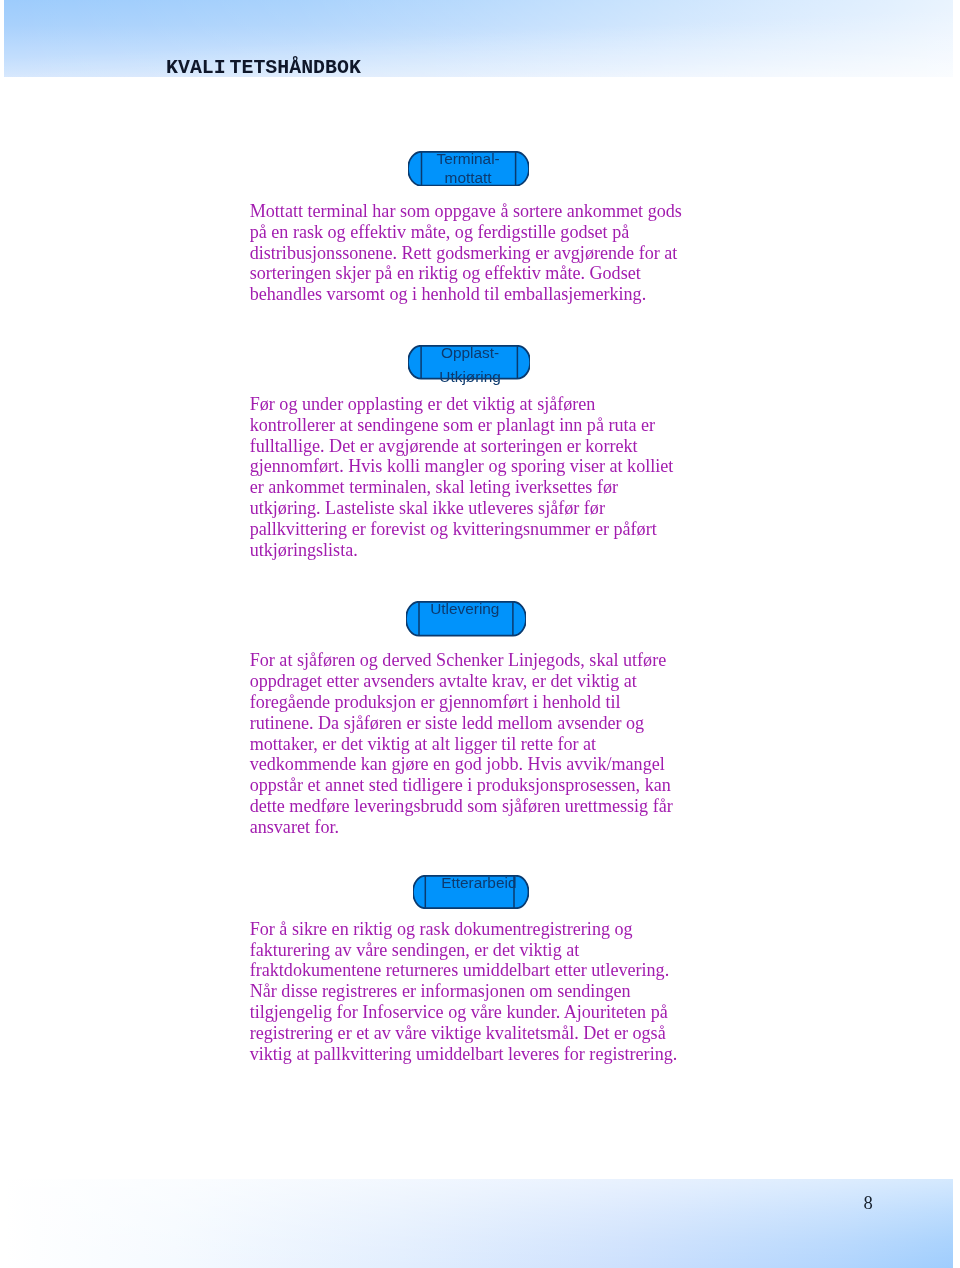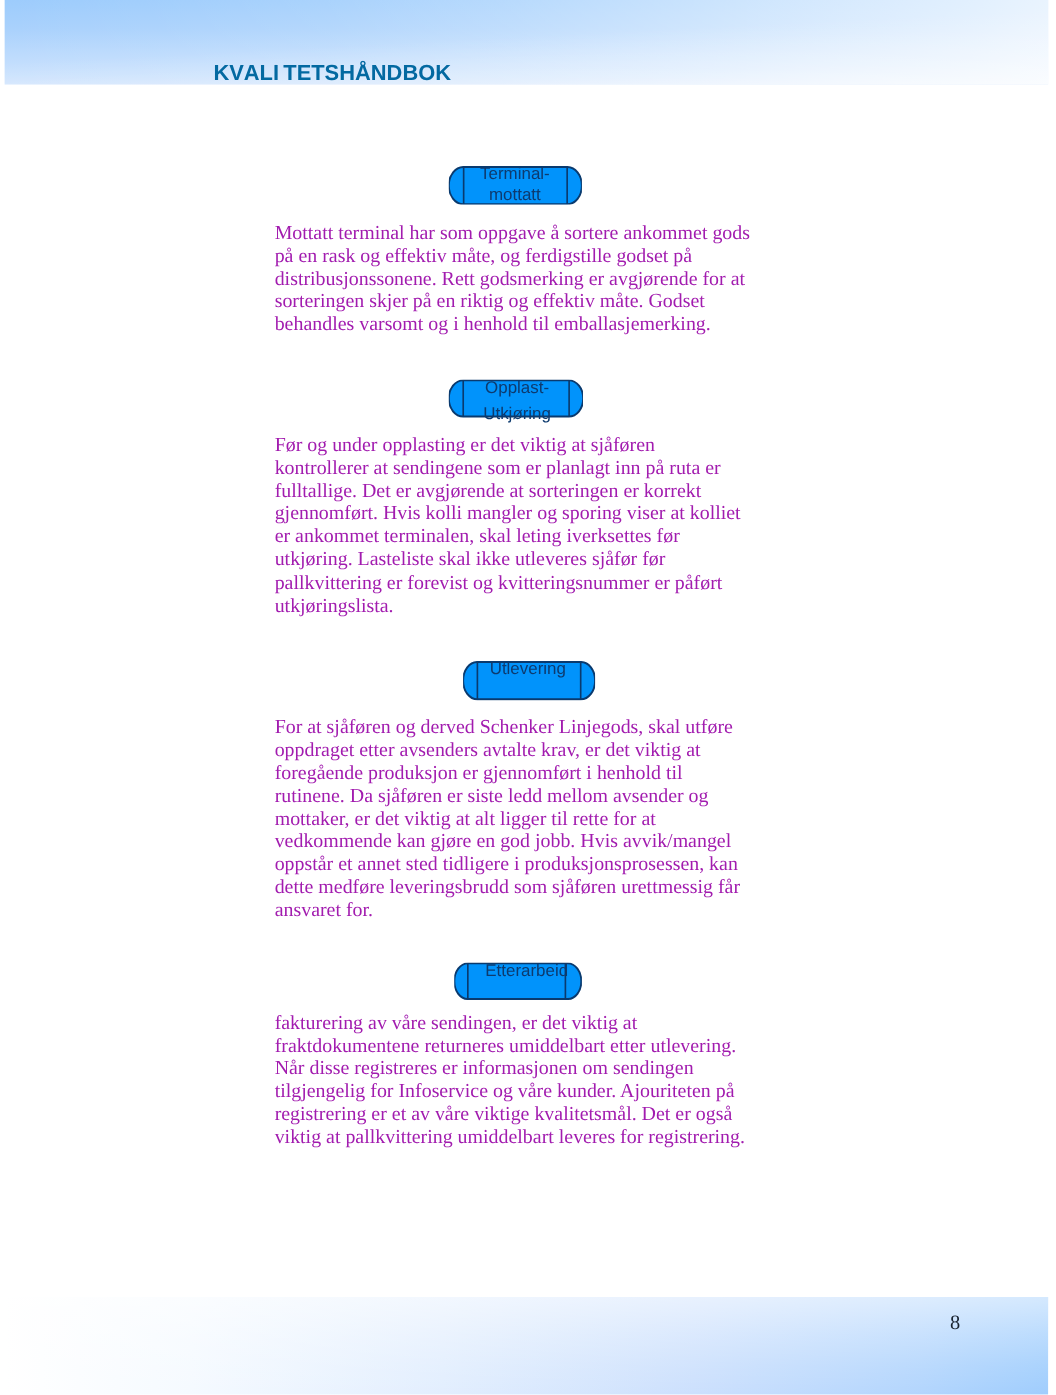--- a/index.html
+++ b/index.html
@@ -33,27 +33,26 @@
     background: linear-gradient(to right, rgba(255,255,255,0) 0%, rgba(255,255,255,0.05) 15%, rgba(255,255,255,0.13) 31%, rgba(255,255,255,0.27) 48%, rgba(255,255,255,0.44) 65%, rgba(255,255,255,0.59) 80%, rgba(255,255,255,0.70) 93%, rgba(255,255,255,0.78) 100%);
   }
   .header-band .g3 {
     position:absolute; left:0; top:0; right:0; bottom:0;
     background: linear-gradient(177deg, rgba(255,255,255,0) 0%, rgba(255,255,255,0.0) 45%, rgba(255,255,255,0.22) 78%, rgba(255,255,255,0.50) 100%);
   }
   .header-title {
     position: absolute;
     left: 166px;
     top: 57.6px;
-    font-family: Liberation Sans, sans-serif;
+    font-family: Liberation Mono, monospace;
     font-weight: bold;
     font-size: 19.9px;
-    color: #0369a1;
+    color: #0f172a;
     white-space: nowrap;
     line-height: 19.9px;
-    margin-left: 28px;
   }
   .header-title .tseg { display:inline-block; }
   .header-title, .para, .page-number { transform: translateZ(0); }
   .header-title .gapA { margin-left: 0px; }
   .header-title .gapB { margin-left: 3.85px; }
 
   
   .footer-band {
     position: absolute;
     left: 4px; top: 1179px; width: 949px; height: 89px;
@@ -150,21 +149,21 @@
       <span class="ln">Før og under opplasting er det viktig at sjåføren</span>
       <span class="ln">kontrollerer at sendingene som er planlagt inn på ruta er</span>
       <span class="ln">fulltallige. Det er avgjørende at sorteringen er korrekt</span>
       <span class="ln">gjennomført. Hvis kolli mangler og sporing viser at kolliet</span>
       <span class="ln">er ankommet terminalen, skal leting iverksettes før</span>
       <span class="ln">utkjøring. Lasteliste skal ikke utleveres sjåfør før</span>
       <span class="ln">pallkvittering er forevist og kvitteringsnummer er påført</span>
       <span class="ln">utkjøringslista.</span>
     </div>
 
-  <div class="shape" style="left:421px; top:601.1px; width:120.0px; height:35.5px;">
+  <div class="shape" style="left:406px; top:601.1px; width:120.0px; height:35.5px;">
     <svg viewBox="0 0 120.0 35.5" width="120.0" height="35.5">
       <path d="M 13.0 0.8 L 107.0 0.8 A 13.0 16.95 0 0 1 107.0 34.7 L 13.0 34.7 A 13.0 16.95 0 0 1 13.0 0.8 Z" fill="#0193fb" stroke="#0a3a6e" stroke-width="1.8"></path>
       <line x1="13.0" y1="1.1" x2="13.0" y2="34.4" stroke="#0a3a6e" stroke-width="1.5"></line>
       <line x1="106.9" y1="1.1" x2="106.9" y2="34.4" stroke="#0a3a6e" stroke-width="1.5"></line>
     </svg>
     <div class="label" style="transform:translateX(-1.2px)">
       <span>Utlevering</span>
     </div>
   </div>
   <div class="para" style="top:649.9px;">
@@ -183,20 +182,21 @@
     <svg viewBox="0 0 115.5 34.0" width="115.5" height="34.0">
       <path d="M 12.3 0.8 L 103.2 0.8 A 12.3 16.2 0 0 1 103.2 33.2 L 12.3 33.2 A 12.3 16.2 0 0 1 12.3 0.8 Z" fill="#0193fb" stroke="#0a3a6e" stroke-width="1.8"></path>
       <line x1="12.3" y1="1.1" x2="12.3" y2="32.9" stroke="#0a3a6e" stroke-width="1.5"></line>
       <line x1="101.0" y1="1.1" x2="101.0" y2="32.9" stroke="#0a3a6e" stroke-width="1.5"></line>
     </svg>
     <div class="label" style="transform:translateX(-2.3px)">
       <span>Etterarbeid</span>
     </div>
   </div>
   <div class="para" style="top:918.65px;">
+      <span class="ln">For å sikre en riktig og rask dokumentregistrering og</span>
       <span class="ln">fakturering av våre sendingen, er det viktig at</span>
       <span class="ln">fraktdokumentene returneres umiddelbart etter utlevering.</span>
       <span class="ln">Når disse registreres er informasjonen om sendingen</span>
       <span class="ln">tilgjengelig for Infoservice og våre kunder. Ajouriteten på</span>
       <span class="ln">registrering er et av våre viktige kvalitetsmål. Det er også</span>
       <span class="ln">viktig at pallkvittering umiddelbart leveres for registrering.</span>
     </div>
 
   <div class="footer-band">
     <div class="f1"></div>

